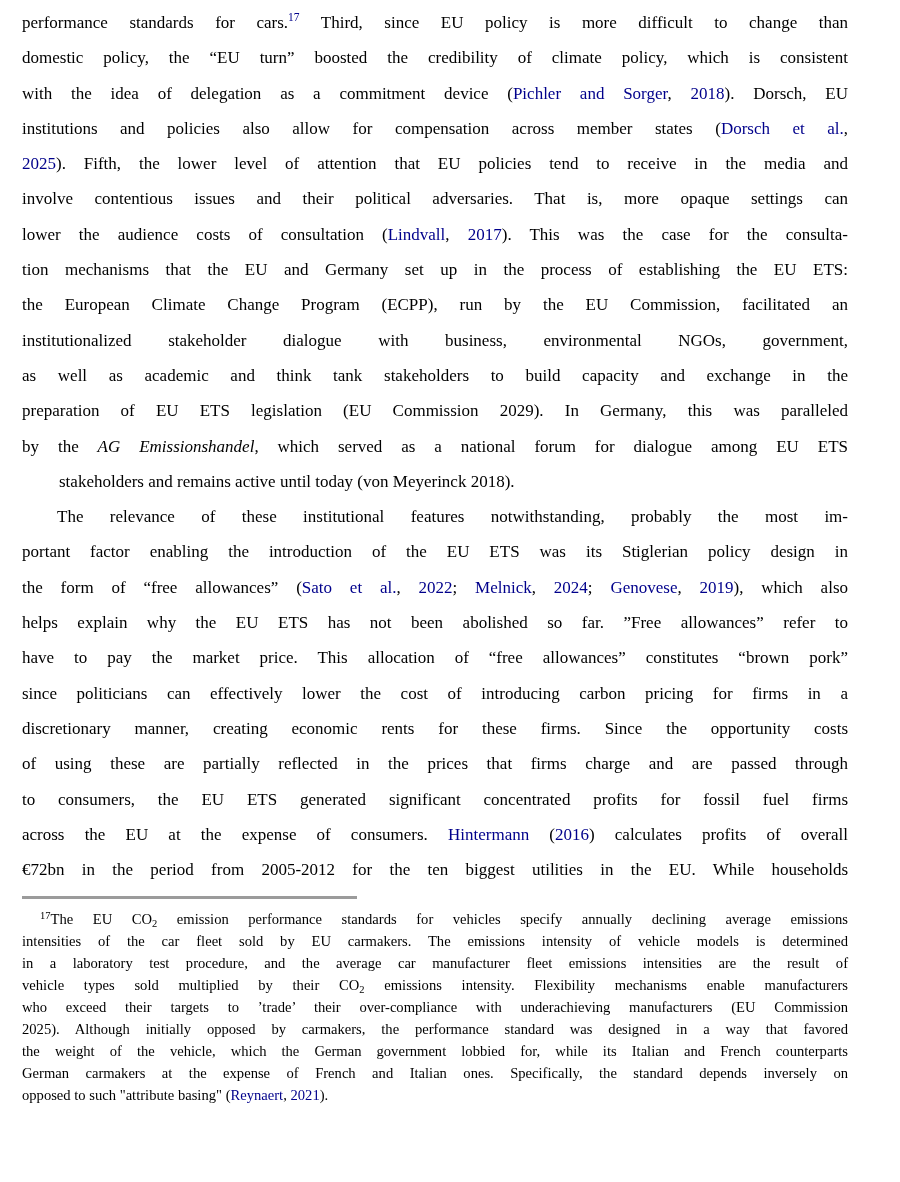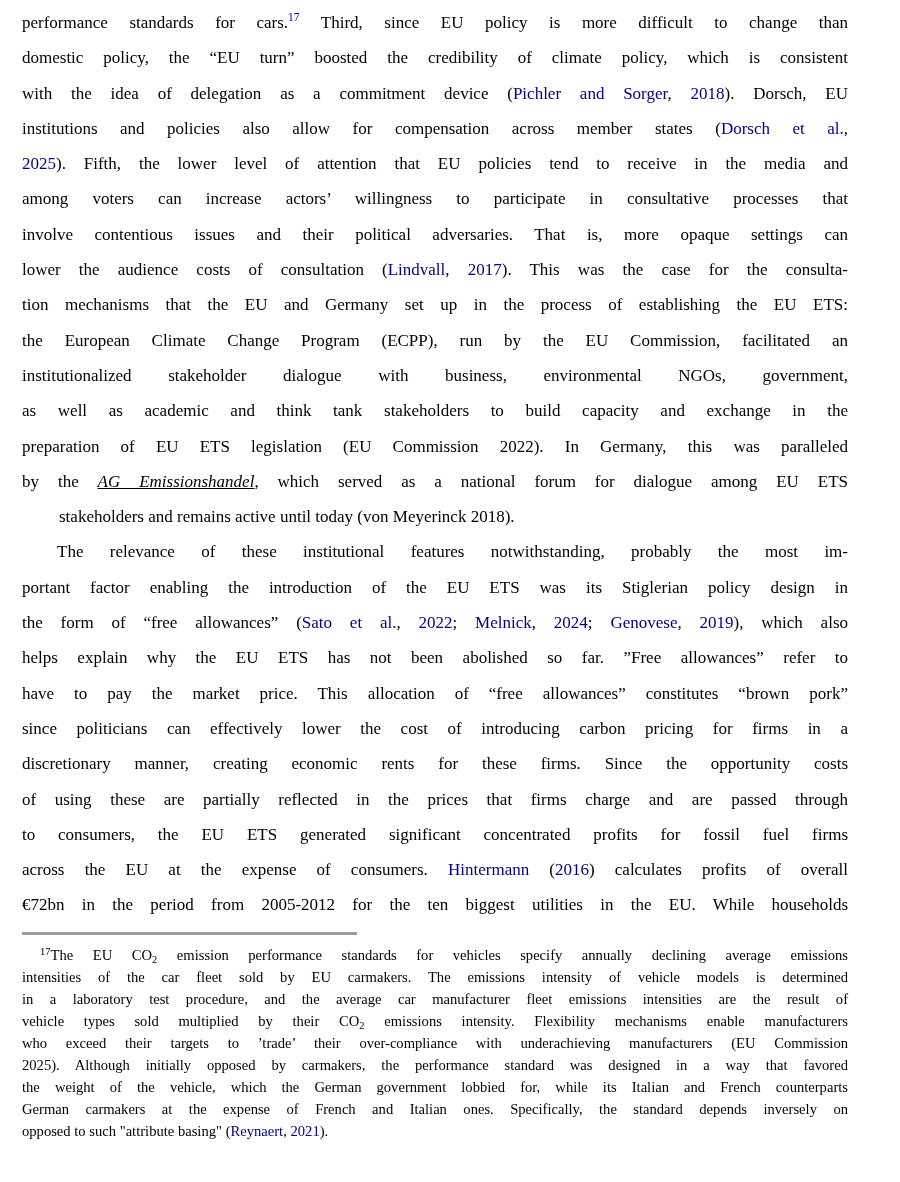--- a/index.html
+++ b/index.html
@@ -29,21 +29,21 @@
   a.cite {
     color: #00008b;
     text-decoration: none;
     cursor: pointer;
   }
   .supl {
     font-size: 11.5px;
     vertical-align: 7px;
     line-height: 0;
   }
-  .it { font-style: italic; text-decoration: underline; }
+  .it { font-style: italic; }
   .fn-rule {
     width: 335px;
     height: 3px;
     background: #9b9b9b;
     margin: 9px 0 9px 0;
   }
   .footnote .fn-line {
     font-size: 14.6px;
     line-height: 22px;
     text-align: justify;
@@ -65,28 +65,27 @@
 </head>
 <body>
 
 <div class="page">
   <section class="body-text" id="body-container">
       <div class="line"><span class="run">performance standards for cars.</span><a href="#" class="cite supl">17</a><span class="run"> Third, since EU policy is more difficult to change than</span></div>
       <div class="line"><span class="run">domestic policy, the “EU turn” boosted the credibility of climate policy, which is consistent</span></div>
       <div class="line"><span class="run">with the idea of delegation as a commitment device (</span><a href="#" class="cite">Pichler and Sorger</a><span class="run">, </span><a href="#" class="cite">2018</a><span class="run">). Dorsch, EU</span></div>
       <div class="line"><span class="run">institutions and policies also allow for compensation across member states (</span><a href="#" class="cite">Dorsch et al.</a><span class="run">,</span></div>
       <div class="line"><a href="#" class="cite">2025</a><span class="run">). Fifth, the lower level of attention that EU policies tend to receive in the media and</span></div>
-      <div class="line"><span class="run">among voters can increase actors’ willingness to participate in consultative processes that</span></div>
       <div class="line"><span class="run">involve contentious issues and their political adversaries. That is, more opaque settings can</span></div>
       <div class="line"><span class="run">lower the audience costs of consultation (</span><a href="#" class="cite">Lindvall</a><span class="run">, </span><a href="#" class="cite">2017</a><span class="run">). This was the case for the consulta-</span></div>
       <div class="line"><span class="run">tion mechanisms that the EU and Germany set up in the process of establishing the EU ETS:</span></div>
       <div class="line"><span class="run">the European Climate Change Program (ECPP), run by the EU Commission, facilitated an</span></div>
       <div class="line"><span class="run">institutionalized stakeholder dialogue with business, environmental NGOs, government,</span></div>
       <div class="line"><span class="run">as well as academic and think tank stakeholders to build capacity and exchange in the</span></div>
-      <div class="line"><span class="run">preparation of EU ETS legislation (EU Commission 2022). In Germany, this was paralleled</span></div>
+      <div class="line"><span class="run">preparation of EU ETS legislation (EU Commission 2029). In Germany, this was paralleled</span></div>
       <div class="line"><span class="run">by the </span><span class="it">AG Emissionshandel</span><span class="run">, which served as a national forum for dialogue among EU ETS</span></div>
       <div class="line last"><span class="run">stakeholders and remains active until today (von Meyerinck 2018).</span></div>
       <div class="line indent"><span class="run">The relevance of these institutional features notwithstanding, probably the most im-</span></div>
       <div class="line"><span class="run">portant factor enabling the introduction of the EU ETS was its Stiglerian policy design in</span></div>
       <div class="line"><span class="run">the form of “free allowances” (</span><a href="#" class="cite">Sato et al.</a><span class="run">, </span><a href="#" class="cite">2022</a><span class="run">; </span><a href="#" class="cite">Melnick</a><span class="run">, </span><a href="#" class="cite">2024</a><span class="run">; </span><a href="#" class="cite">Genovese</a><span class="run">, </span><a href="#" class="cite">2019</a><span class="run">), which also</span></div>
       <div class="line"><span class="run">helps explain why the EU ETS has not been abolished so far. ”Free allowances” refer to</span></div>
       <div class="line"><span class="run">have to pay the market price. This allocation of “free allowances” constitutes “brown pork”</span></div>
       <div class="line"><span class="run">since politicians can effectively lower the cost of introducing carbon pricing for firms in a</span></div>
       <div class="line"><span class="run">discretionary manner, creating economic rents for these firms. Since the opportunity costs</span></div>
       <div class="line"><span class="run">of using these are partially reflected in the prices that firms charge and are passed through</span></div>

